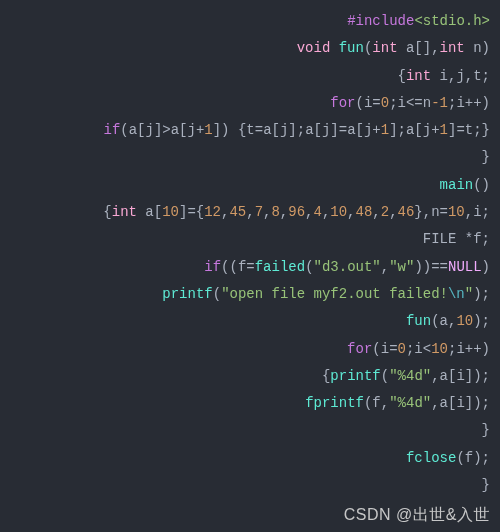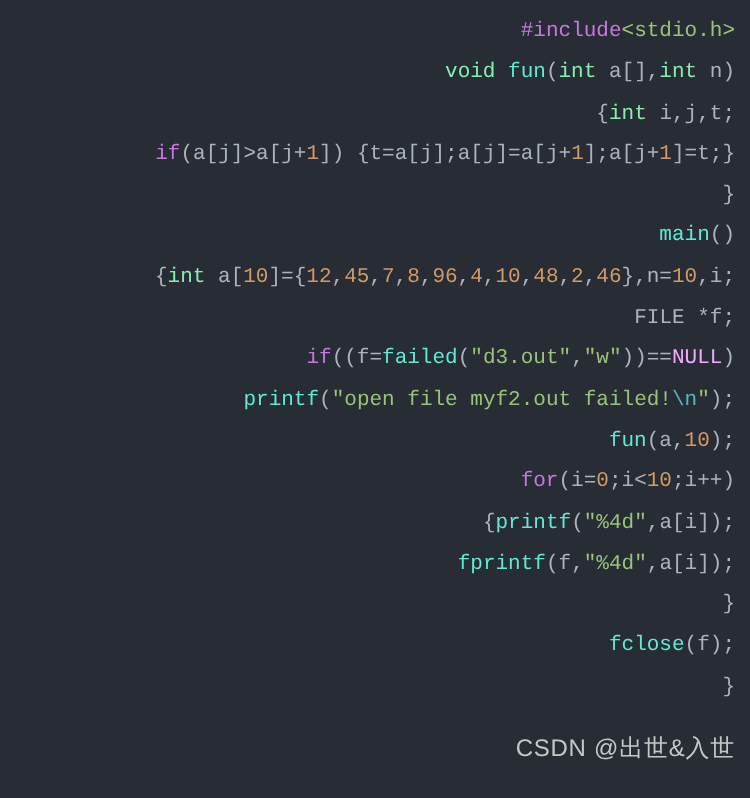--- a/index.html
+++ b/index.html
@@ -11,48 +11,49 @@
       font-size: 14px;
       overflow: hidden;
       position: relative;
     }
     .code-container {
       padding: 8px 10px;
       line-height: 1.95;
     }
     .line { white-space: pre; text-align: right; }
     .hl-keyword { color: #c678dd; }
-    .hl-type { color: #86efac; }
+    .hl-type { color: #f9a8d4; }
     .hl-func { color: #5eead4; }
     .hl-string { color: #98c379; }
     .hl-number { color: #d19a66; }
     .hl-const { color: #f0abfc; }
     .hl-punct { color: #abb2bf; }
     .hl-meta { color: #c678dd; }
     .hl-metastr { color: #98c379; }
     .hl-escape { color: #56b6c2; }
     .watermark {
       position: absolute;
       right: 10px;
-      bottom: 22px;
+      bottom: 6px;
       color: #cfcfcf;
       font-family: -apple-system, "Segoe UI", Arial, sans-serif;
       font-size: 16px;
       font-weight: 400;
       opacity: 0.95;
       letter-spacing: 0.5px;
     }
   </style>
 </head>
 <body>
 
 <div class="code-container" id="code-block">
     <div class="line"><span class="hl-meta">#include</span><span class="hl-metastr">&lt;stdio.h&gt;</span></div>
     <div class="line"><span class="hl-type">void</span><span class="hl-punct"> </span><span class="hl-func">fun</span><span class="hl-punct">(</span><span class="hl-type">int</span><span class="hl-punct"> a[],</span><span class="hl-type">int</span><span class="hl-punct"> n)</span></div>
     <div class="line"><span class="hl-punct">{</span><span class="hl-type">int</span><span class="hl-punct"> i,j,t;</span></div>
+    <div class="line"><span class="hl-keyword">for</span><span class="hl-punct">(i=</span><span class="hl-number">0</span><span class="hl-punct">;i&lt;=n</span><span class="hl-number">-1</span><span class="hl-punct">;i++)</span></div>
     <div class="line"><span class="hl-punct">    </span><span class="hl-keyword">if</span><span class="hl-punct">(a[j]&gt;a[j+</span><span class="hl-number">1</span><span class="hl-punct">]) {t=a[j];a[j]=a[j+</span><span class="hl-number">1</span><span class="hl-punct">];a[j+</span><span class="hl-number">1</span><span class="hl-punct">]=t;}</span></div>
     <div class="line"><span class="hl-punct">}</span></div>
     <div class="line"><span class="hl-func">main</span><span class="hl-punct">()</span></div>
     <div class="line"><span class="hl-punct">{</span><span class="hl-type">int</span><span class="hl-punct"> a[</span><span class="hl-number">10</span><span class="hl-punct">]={</span><span class="hl-number">12</span><span class="hl-punct">,</span><span class="hl-number">45</span><span class="hl-punct">,</span><span class="hl-number">7</span><span class="hl-punct">,</span><span class="hl-number">8</span><span class="hl-punct">,</span><span class="hl-number">96</span><span class="hl-punct">,</span><span class="hl-number">4</span><span class="hl-punct">,</span><span class="hl-number">10</span><span class="hl-punct">,</span><span class="hl-number">48</span><span class="hl-punct">,</span><span class="hl-number">2</span><span class="hl-punct">,</span><span class="hl-number">46</span><span class="hl-punct">},n=</span><span class="hl-number">10</span><span class="hl-punct">,i;</span></div>
     <div class="line"><span class="hl-punct">FILE *f;</span></div>
     <div class="line"><span class="hl-keyword">if</span><span class="hl-punct">((f=</span><span class="hl-func">failed</span><span class="hl-punct">(</span><span class="hl-string">"d3.out"</span><span class="hl-punct">,</span><span class="hl-string">"w"</span><span class="hl-punct">))==</span><span class="hl-const">NULL</span><span class="hl-punct">)</span></div>
     <div class="line"><span class="hl-punct">    </span><span class="hl-func">printf</span><span class="hl-punct">(</span><span class="hl-string">"open file myf2.out failed!</span><span class="hl-escape">\n</span><span class="hl-string">"</span><span class="hl-punct">);</span></div>
     <div class="line"><span class="hl-func">fun</span><span class="hl-punct">(a,</span><span class="hl-number">10</span><span class="hl-punct">);</span></div>
     <div class="line"><span class="hl-keyword">for</span><span class="hl-punct">(i=</span><span class="hl-number">0</span><span class="hl-punct">;i&lt;</span><span class="hl-number">10</span><span class="hl-punct">;i++)</span></div>
     <div class="line"><span class="hl-punct">   {</span><span class="hl-func">printf</span><span class="hl-punct">(</span><span class="hl-string">"%4d"</span><span class="hl-punct">,a[i]);</span></div>

